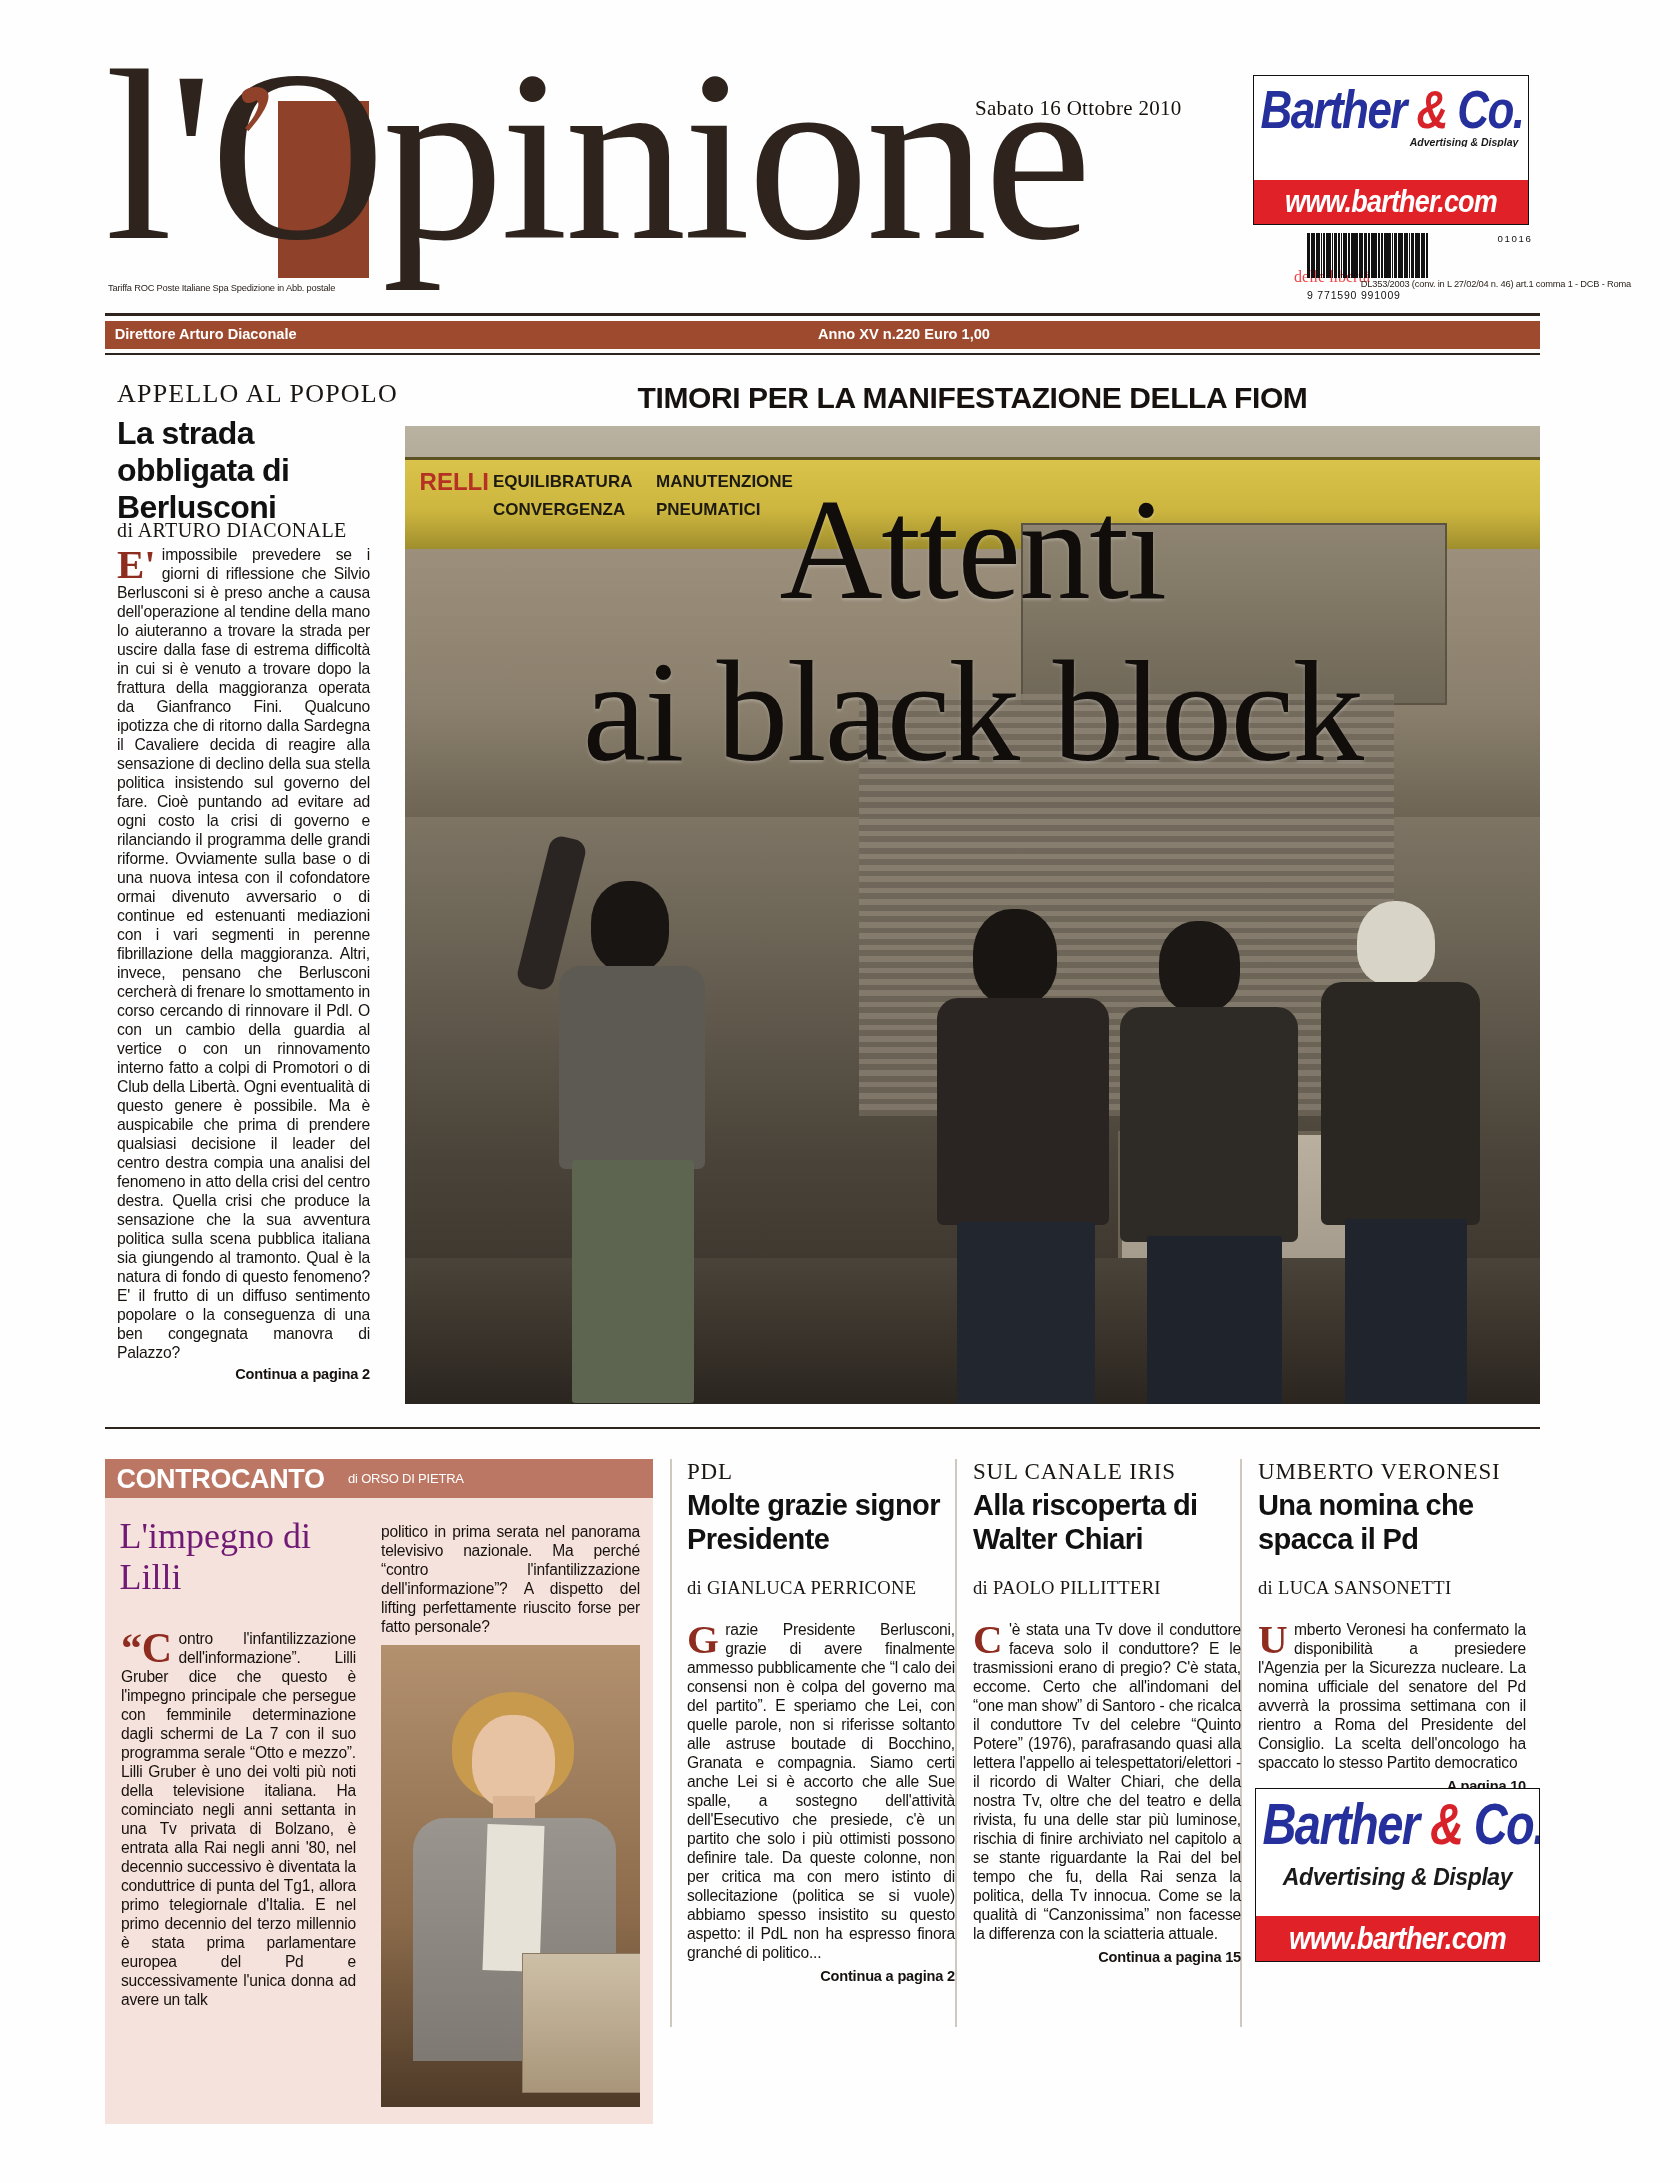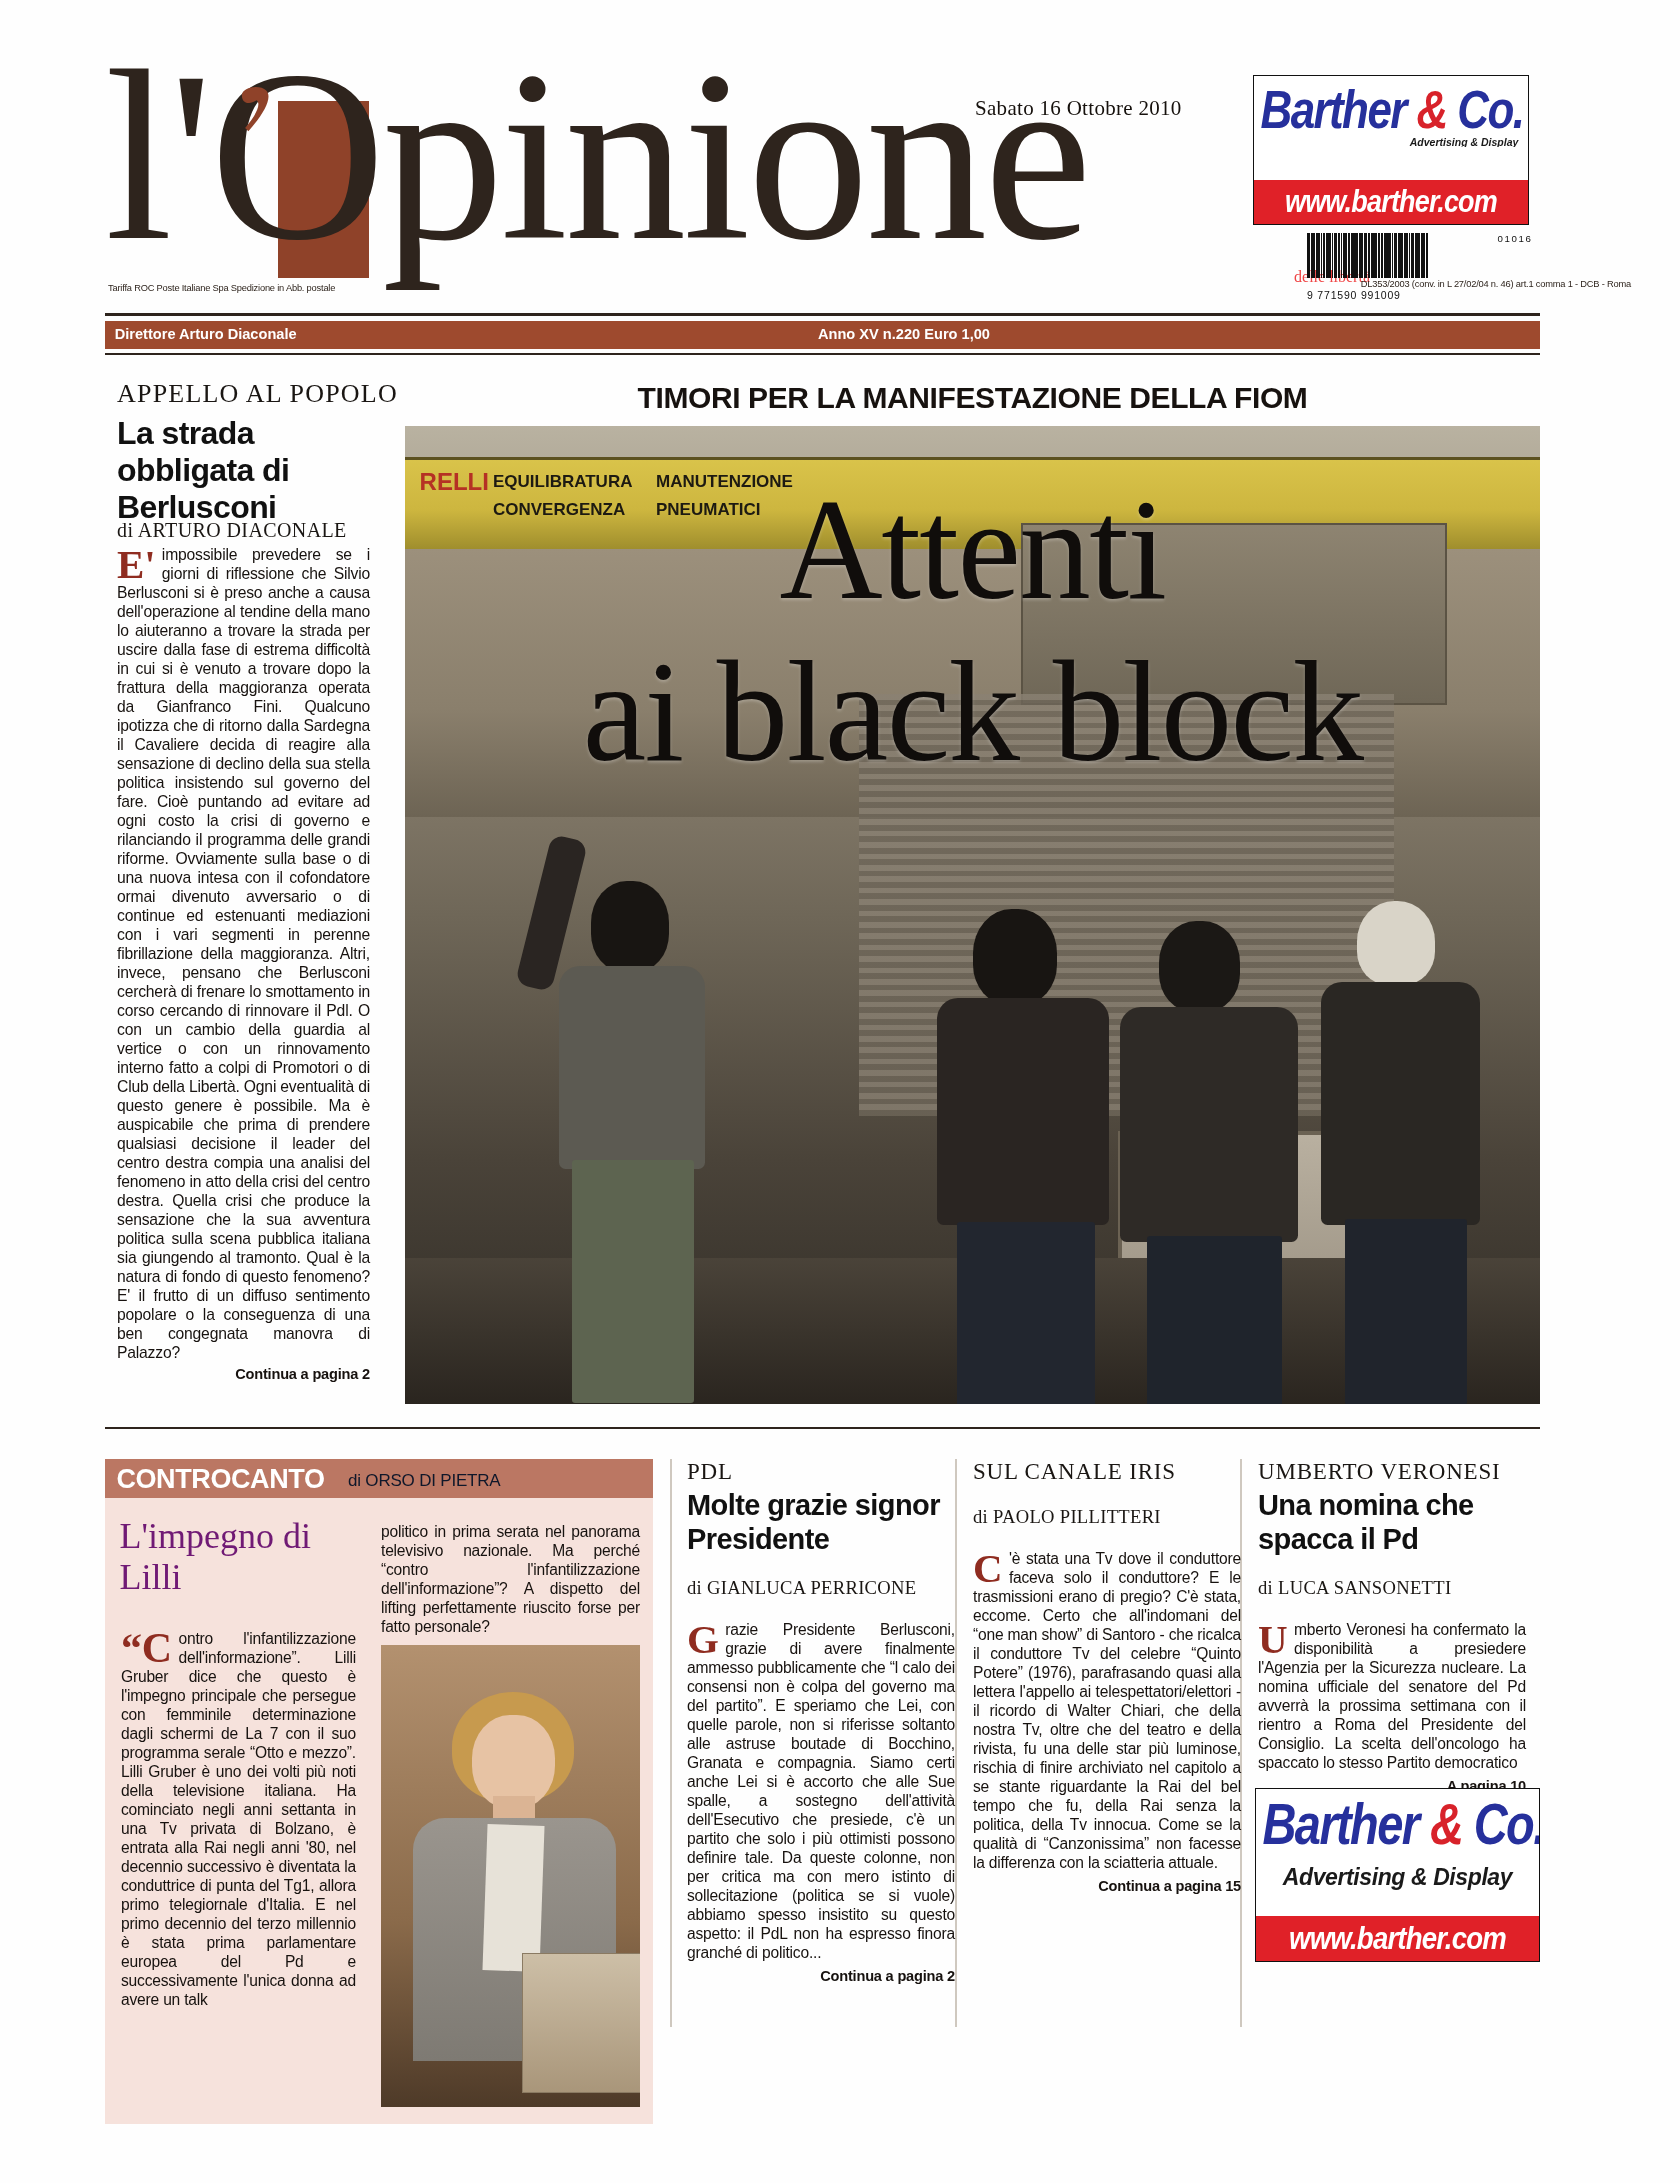--- a/index.html
+++ b/index.html
@@ -217,21 +217,21 @@
   .cc-head{
     position:absolute;left:0;top:0;width:548px;height:39px;background:#bb7763;
   }
   .cc-title{
     position:absolute;left:11.4px;top:4.9px;
     font-family:"Liberation Sans",sans-serif;font-weight:bold;
     font-size:27px;color:#fff;letter-spacing:-0.4px;
   }
   .cc-author{
     position:absolute;left:243px;top:12px;
-    font-family:"Liberation Sans",sans-serif;font-size:17px;color:#0f172a;
+    font-family:"Liberation Sans",sans-serif;font-size:13px;color:#ffffff;
     letter-spacing:-0.2px;
   }
   .cc-headline{
     position:absolute;left:14.6px;top:57px;width:243px;
     font-family:"Liberation Serif",serif;font-size:36px;line-height:41px;color:#701a75;
   }
   .cc-body{
     position:absolute;left:16px;top:170px;width:235px;
     font-family:"Liberation Sans",sans-serif;
     font-size:15.6px;line-height:19px;text-align:justify;
@@ -482,20 +482,21 @@
     <div class="col-title">Molte grazie signor Presidente</div>
     <div class="col-byline">di GIANLUCA PERRICONE</div>
     <div class="col-body">
       <span class="col-drop">G</span><span>razie Presidente Berlusconi, grazie di avere finalmente ammesso pubblicamente che “l calo dei consensi non è colpa del governo ma del partito”. E speriamo che Lei, con quelle parole, non si riferisse soltanto alle astruse boutade di Bocchino, Granata e compagnia. Siamo certi anche Lei si è accorto che alle Sue spalle, a sostegno dell'attività dell'Esecutivo che presiede, c'è un partito che solo i più ottimisti possono definire tale. Da queste colonne, non per critica ma con mero istinto di sollecitazione (politica se si vuole) abbiamo spesso insistito su questo aspetto: il PdL non ha espresso finora granché di politico...</span>
       <span class="col-cont">Continua a pagina 2</span>
     </div>
   </div>
 
   <div class="col" style="left:973px;">
     <div class="col-kicker">SUL CANALE IRIS</div>
+    <div class="col-title">Alla riscoperta di Walter Chiari</div>
     <div class="col-byline">di PAOLO PILLITTERI</div>
     <div class="col-body">
       <span class="col-drop">C</span><span>'è stata una Tv dove il conduttore faceva solo il conduttore? E le trasmissioni erano di pregio? C'è stata, eccome. Certo che all'indomani del “one man show” di Santoro - che ricalca il conduttore Tv del celebre “Quinto Potere” (1976), parafrasando quasi alla lettera l'appello ai telespettatori/elettori - il ricordo di Walter Chiari, che della nostra Tv, oltre che del teatro e della rivista, fu una delle star più luminose, rischia di finire archiviato nel capitolo a se stante riguardante la Rai del bel tempo che fu, della Rai senza la politica, della Tv innocua. Come se la qualità di “Canzonissima” non facesse la differenza con la sciatteria attuale.</span>
       <span class="col-cont">Continua a pagina 15</span>
     </div>
   </div>
 
   <div class="col" style="left:1258px;">
     <div class="col-kicker">UMBERTO VERONESI</div>
     <div class="col-title">Una nomina che spacca il Pd</div>

